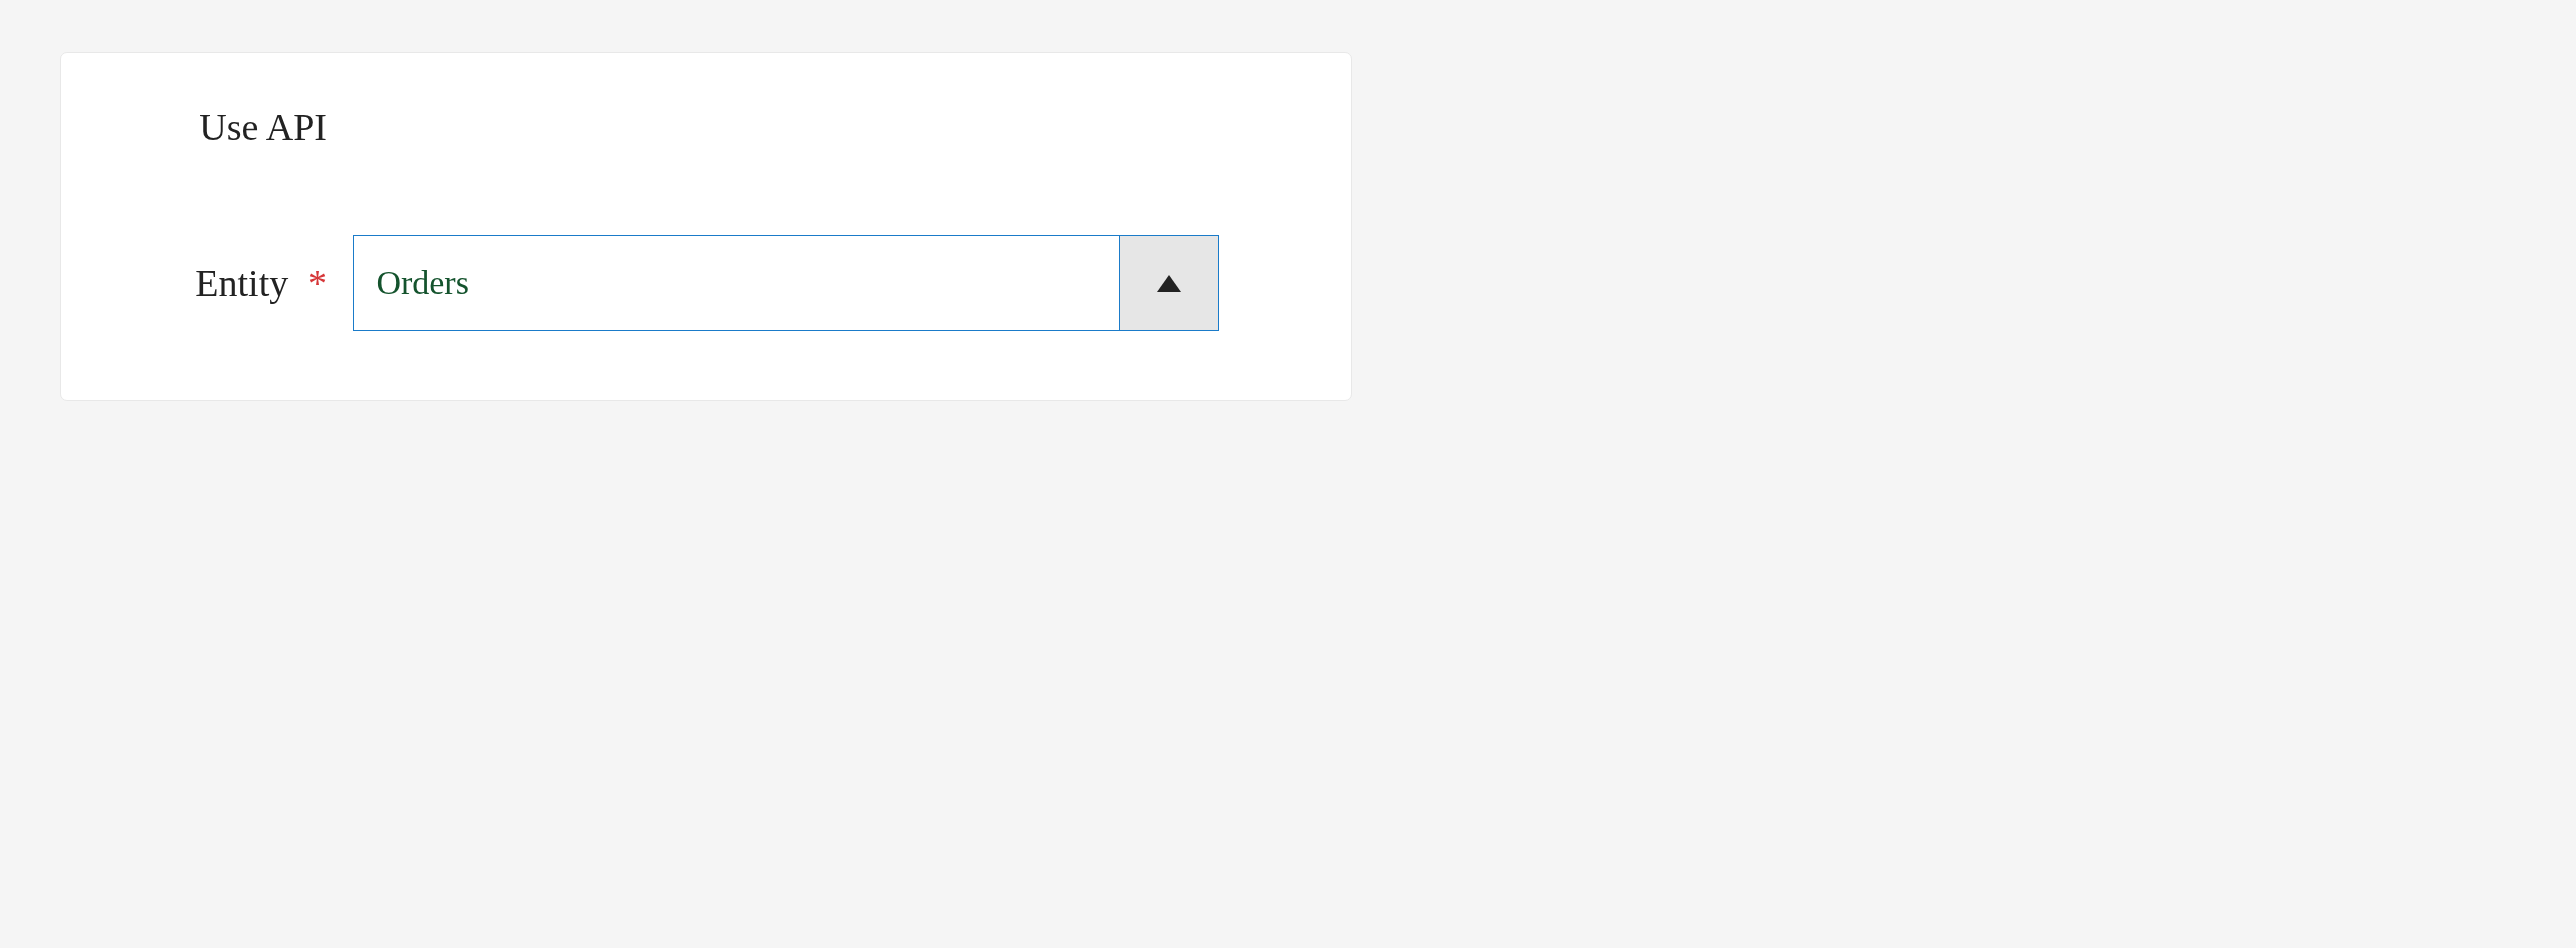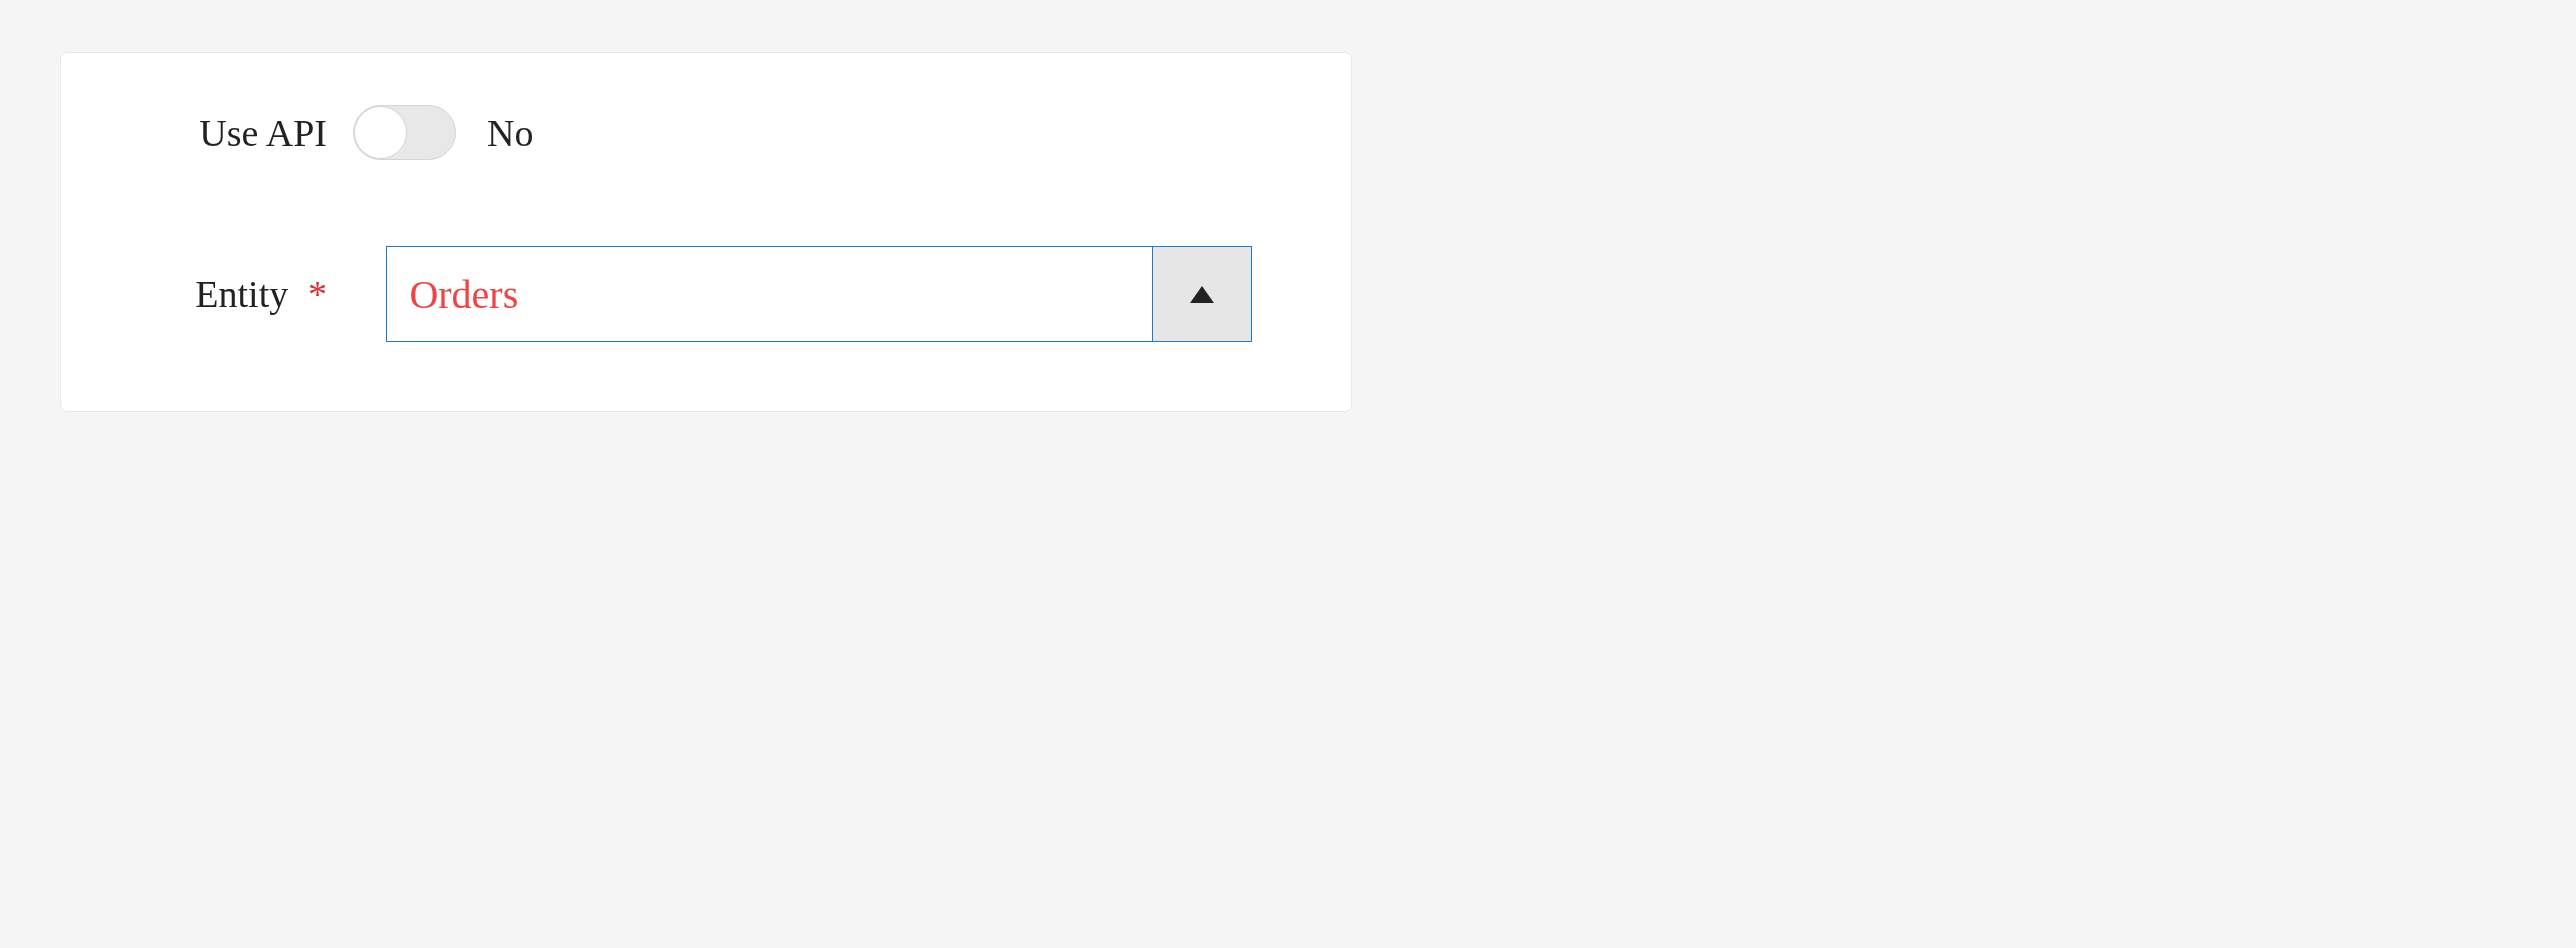--- a/index.html
+++ b/index.html
@@ -23,21 +23,20 @@
       margin-left: 43px;
       padding: 52px 34px 69px 34px;
     }
     .form-row {
       display: flex;
       align-items: center;
       margin-bottom: 86px;
     }
     .form-row:last-child {
       margin-bottom: 0;
-      gap: 33px;
     }
     .label-cell {
       width: 258px;
       text-align: right;
       padding-right: 26px;
       font-size: 38px;
       color: #222;
       font-weight: 400;
     }
     .required-asterisk {
@@ -81,22 +80,22 @@
       display: flex;
       width: 866px;
       height: 96px;
       border: 1.7px solid #1a7bc9;
     }
     .select-value {
       flex: 1;
       display: flex;
       align-items: center;
       padding-left: 22.4px;
-      font-size: 40px;
-      color: #ef4444;
+      font-size: 34px;
+      color: #14532d;
       background: #ffffff;
     }
     .select-arrow-btn {
       width: 99px;
       background: #e6e6e6;
       border-left: 1.7px solid #1a7bc9;
       display: flex;
       align-items: center;
       justify-content: center;
       cursor: pointer;
@@ -109,26 +108,20 @@
       border-bottom: 17px solid #222;
     }
   </style>
 </head>
 <body>
 
 <div class="panel">
 
   <div class="form-row">
     <div class="label-cell">Use API</div>
-    <div class="control-cell">
-      <div class="toggle">
-        <div class="toggle-knob"></div>
-      </div>
-      <span class="toggle-state">No</span>
-    </div>
   </div>
 
   <div class="form-row">
     <div class="label-cell">
       <span>Entity</span>
       <span class="required-asterisk">*</span>
     </div>
     <div class="control-cell">
       <div class="select-wrap">
         <div class="select-value">Orders</div>

